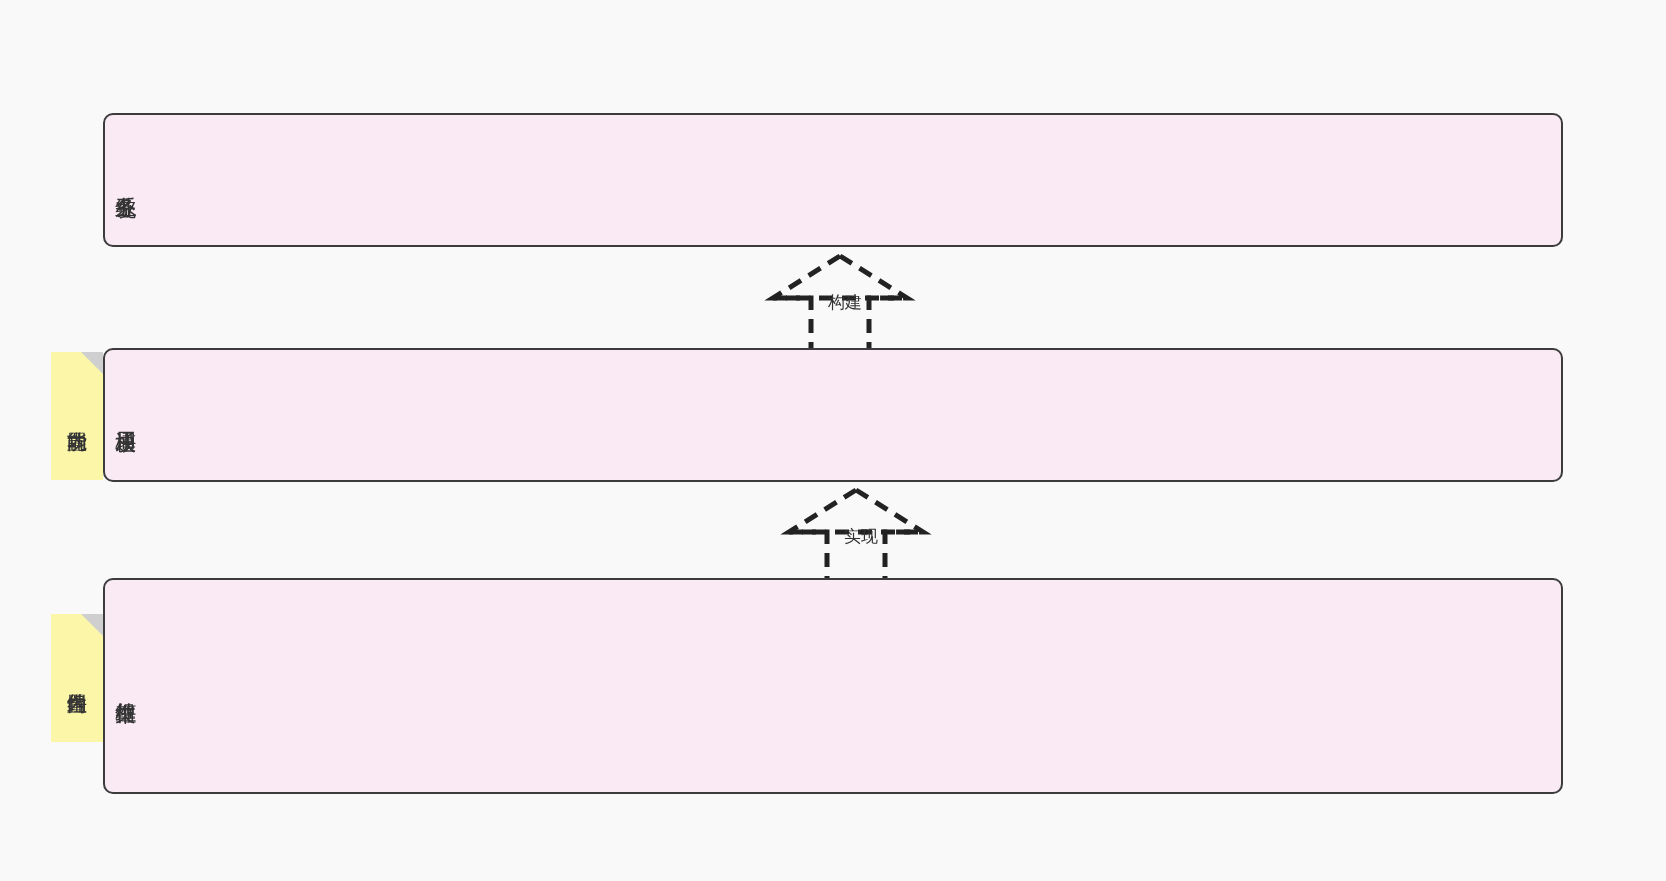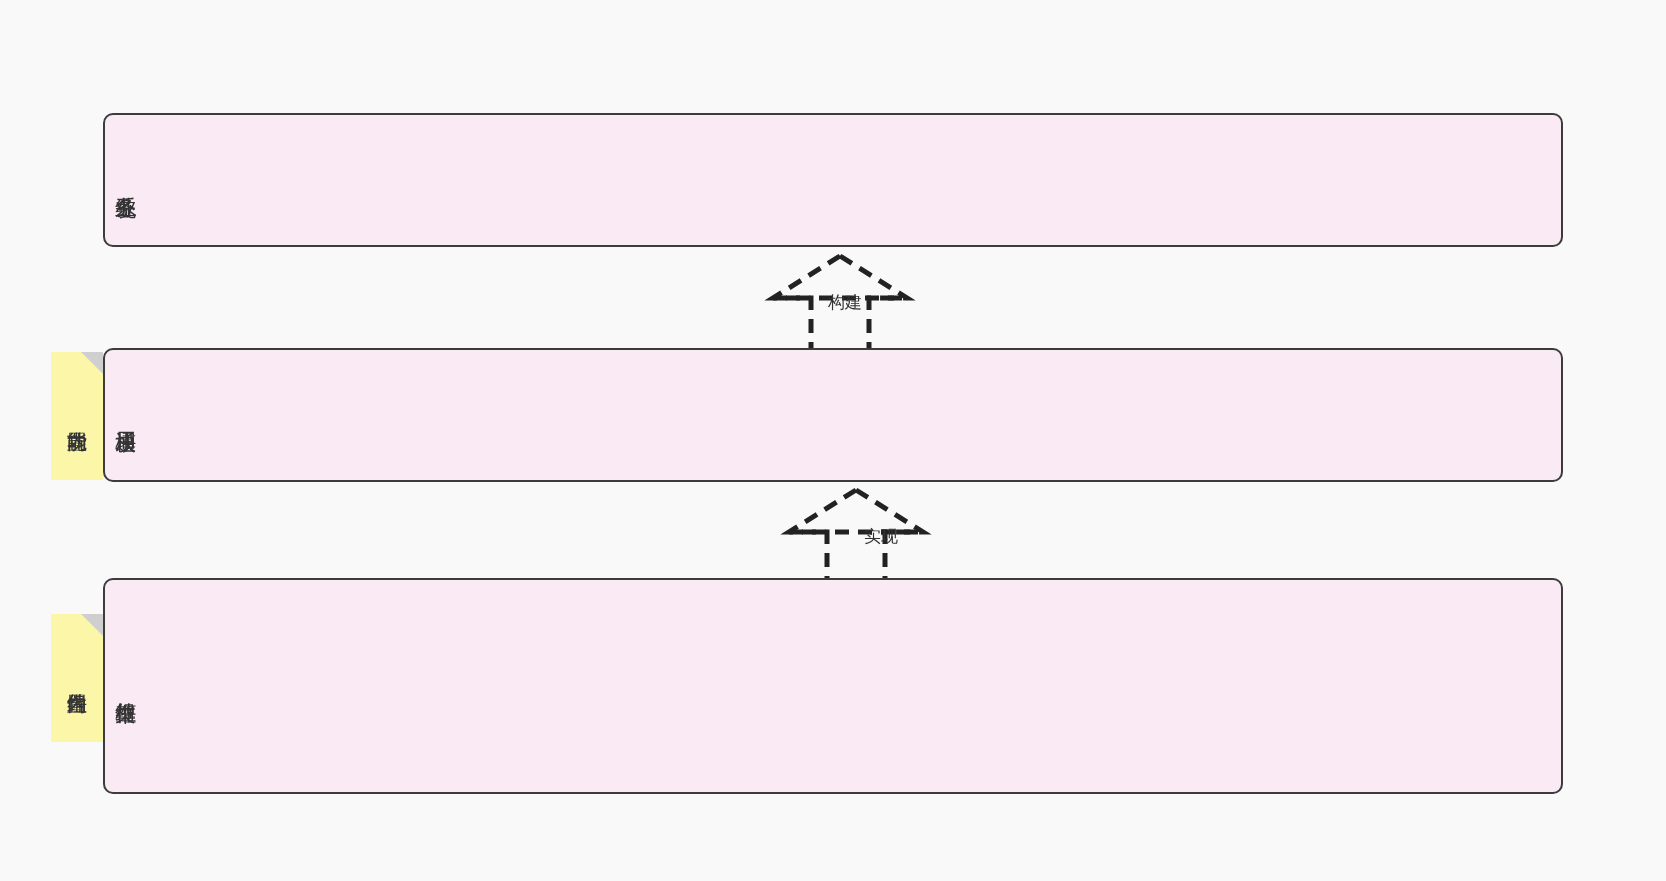--- a/index.html
+++ b/index.html
@@ -102,21 +102,21 @@
     position: absolute;
     font-size: 17px;
     color: #333333;
     background: transparent;
     user-select: none;
     white-space: nowrap;
   }
   #arrow-build   { left: 730px; top: 250px; width: 200px; height: 100px; }
   #arrow-impl    { left: 746px; top: 484px; width: 200px; height: 100px; }
   #arrow-build-label { left: 813px; top: 291px; }
-  #arrow-impl-label  { left: 829px; top: 525px; margin-left: 20px; }
+  #arrow-impl-label  { left: 829px; top: 525px; }
 </style>
 </head>
 <body>
 
 <div id="canvas">
 
   <div class="band" id="band-business">
     <div class="band-title">业务系统</div>
     <div class="band-body"></div>
   </div>

